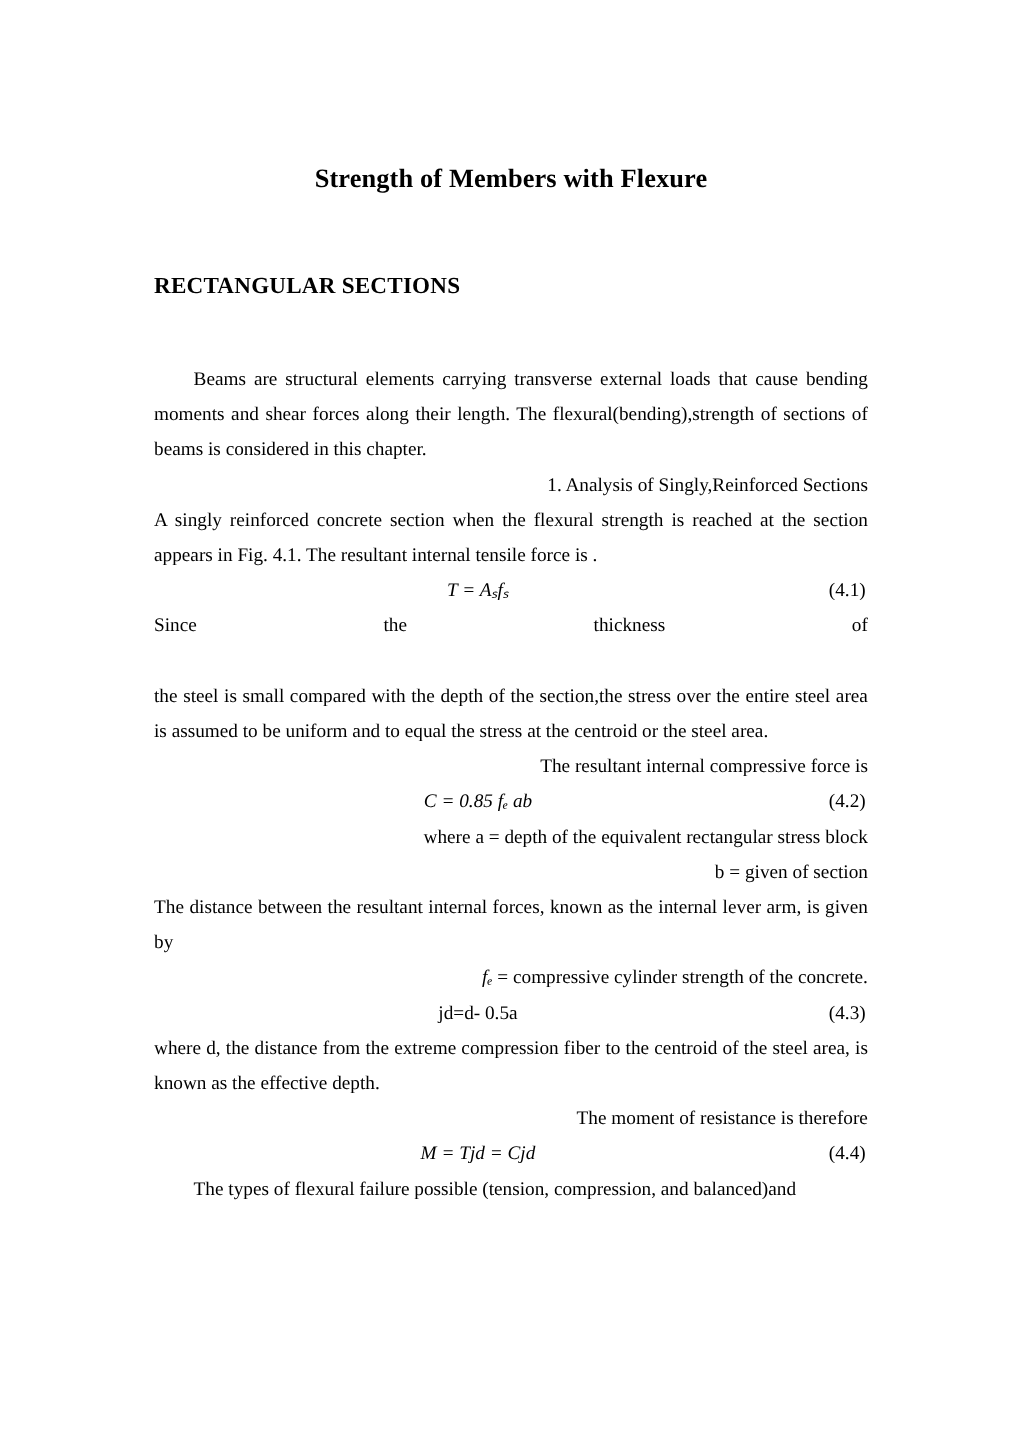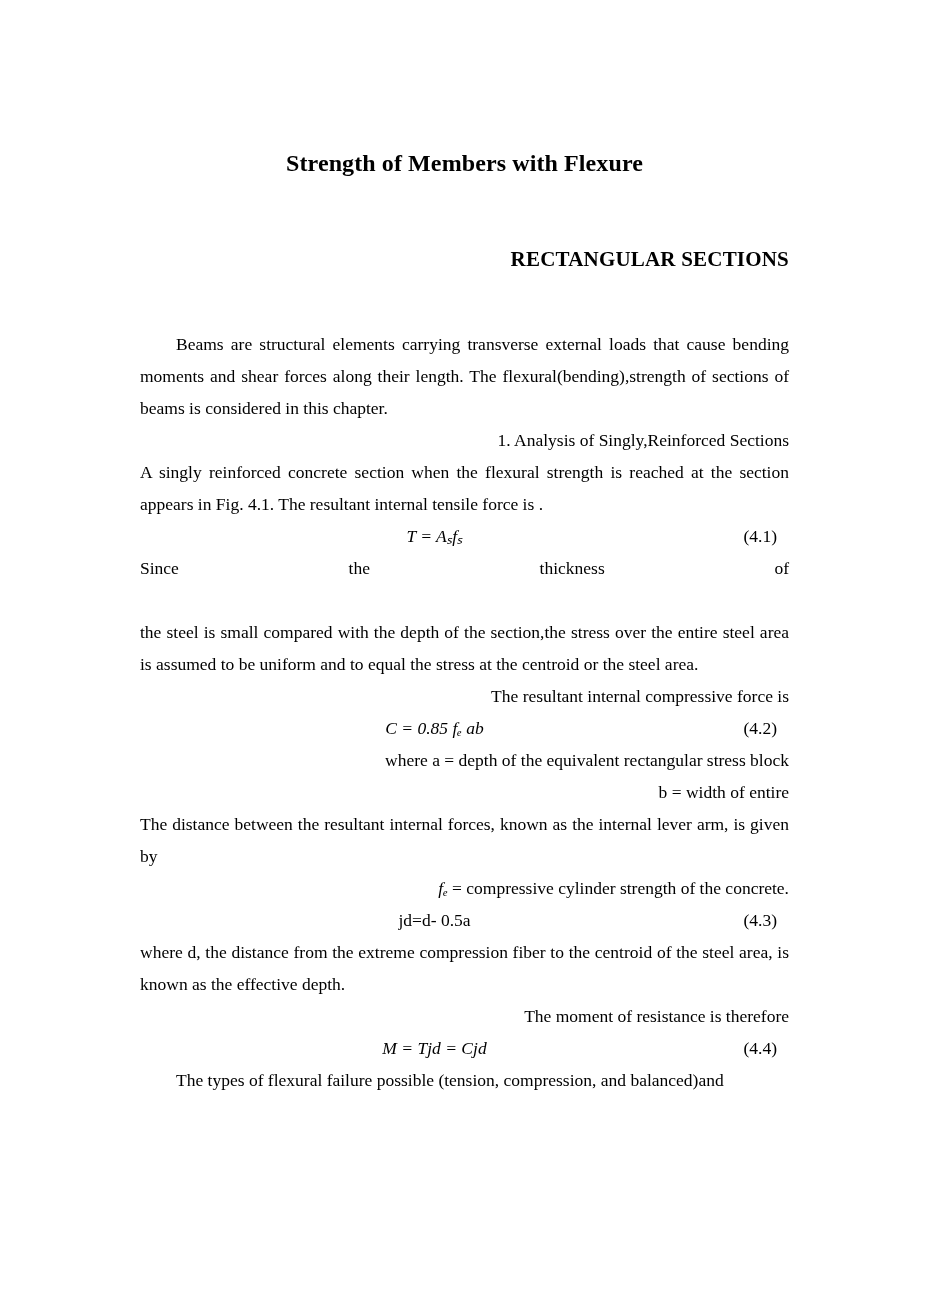--- a/index.html
+++ b/index.html
@@ -21,21 +21,21 @@
     padding: 150px 137px 40px 140px;
   }
   .doc-title {
     text-align: center;
     font-size: 24px;
     font-weight: bold;
     margin: 0 0 0 0;
     letter-spacing: 0.1px;
   }
   .section-heading {
-    text-align: right;
+    text-align: left;
     font-size: 21px;
     font-weight: bold;
     margin: 70px 0 0 0;
     letter-spacing: 0.2px;
   }
   .body-block {
     margin-top: 56px;
   }
   p.para {
     font-size: 17.5px;
@@ -68,21 +68,21 @@
     display: block;
     text-align: center;
     font-style: italic;
     padding-right: 60px;
   }
   .eq-body.upright {
     font-style: normal;
   }
   .eq-num {
     position: absolute;
-    right: 12px;
+    right: 2px;
     top: 0;
     font-style: normal;
   }
   .ital {
     font-style: italic;
   }
   .indent-1 {
     padding-left: 52px;
   }
   .indent-2 {
@@ -118,21 +118,21 @@
 
     <p class="para nojustify">The resultant internal compressive force is</p>
 
     <div class="eq-line">
       <span class="eq-body">C = 0.85 fₑ ab</span>
       <span class="eq-num">(4.2)</span>
     </div>
 
     <p class="para nojustify">where a = depth of the equivalent rectangular stress block</p>
 
-    <p class="para nojustify indent-1">b = width of entire</p>
+    <p class="para nojustify indent-1">b = given of section</p>
 
     <p class="para">The distance between the resultant internal forces, known as the internal lever arm, is given by</p>
 
     <p class="para nojustify indent-2"><span class="ital">fₑ</span>&nbsp;<span>=  compressive cylinder strength of the concrete.</span></p>
 
     <div class="eq-line">
       <span class="eq-body upright">jd=d- 0.5a</span>
       <span class="eq-num">(4.3)</span>
     </div>
 

